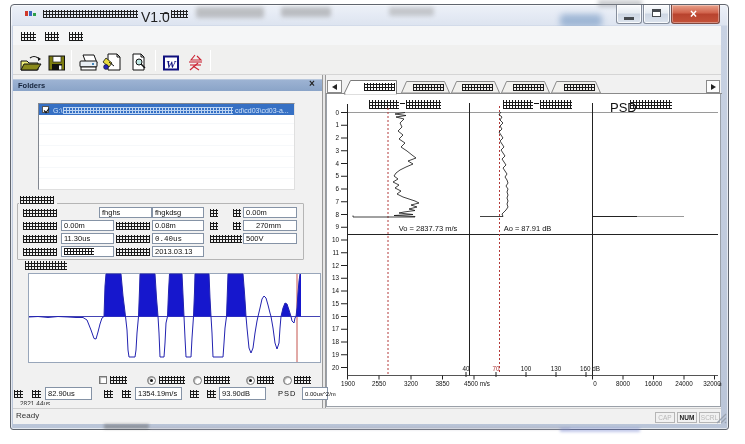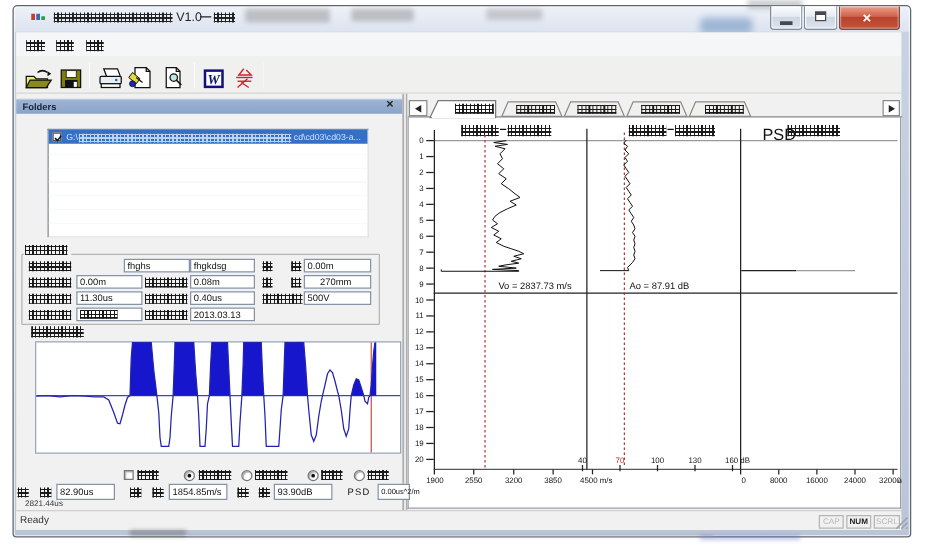--- a/index.html
+++ b/index.html
@@ -21,21 +21,21 @@
 
 <div class="ab" id="frame" style="left:10px;top:4px;width:719px;height:426px;
  border:1px solid #60656e;border-radius:4px 4px 3px 3px;
  background:linear-gradient(180deg,#edf1f8 0,#dde4f0 20px,#c8d2e3 21px,#bac5d8 100%);
  box-shadow:inset 0 0 0 1px rgba(255,255,255,.6);"></div>
 
 <div class="ab" style="left:25px;top:11px;width:3px;height:5px;background:#d03a2b;"></div>
 <div class="ab" style="left:29px;top:11px;width:3px;height:5px;background:#3a66c0;"></div>
 <div class="ab" style="left:33px;top:13px;width:3px;height:3px;background:#2da04a;"></div>
 <div class="z" style="left:43px;top:10px;width:95px;height:8px;color:#222;"></div>
-<div class="ab" style="left:141px;top:8.5px;font-size:10px;color:#222;">V1.0</div>
+<div class="ab" style="left:141px;top:8.5px;font-size:14px;color:#222;">V1.0</div>
 <div class="ab" style="left:160px;top:13px;width:9px;height:1px;background:#222;"></div>
 <div class="z" style="left:171px;top:10px;width:17px;height:8px;color:#222;"></div>
 
 <div class="ab" style="left:196px;top:7px;width:68px;height:11px;background:#9a9a9a;opacity:.55;filter:blur(2px);border-radius:2px;"></div>
 <div class="ab" style="left:281px;top:7px;width:50px;height:10px;background:#8f8f8f;opacity:.5;filter:blur(2px);border-radius:2px;"></div>
 <div class="ab" style="left:389px;top:7px;width:45px;height:9px;background:#999;opacity:.45;filter:blur(2px);border-radius:2px;"></div>
 <div class="ab" style="left:560px;top:14px;width:42px;height:13px;background:#5d87b9;opacity:.5;filter:blur(3px);border-radius:4px;"></div>
 <div class="ab" style="left:598px;top:0px;width:44px;height:7px;background:#8a8f96;opacity:.45;filter:blur(2px);"></div>
 
 <div class="ab" style="left:616px;top:5px;width:26px;height:19px;border:1px solid #858d9b;border-top:none;border-radius:0 0 3px 3px;background:linear-gradient(180deg,#fbfcfd,#e6ebf2 45%,#cdd6e3 50%,#dde4ee);box-shadow:inset 0 0 0 1px rgba(255,255,255,.8);">
@@ -135,21 +135,21 @@
 <div class="z" style="left:23px;top:247.5px;width:34px;height:8px;"></div>
 <div class="z" style="left:116px;top:247.5px;width:34px;height:8px;"></div>
 
 <div class="fld" style="left:61px;top:206.5px;width:53px;height:11px;margin-left:38px;">fhghs</div>
 <div class="fld" style="left:152px;top:206.5px;width:52px;height:11px;">fhgkdsg</div>
 <div class="fld" style="left:243px;top:206.5px;width:54px;height:11px;">0.00m</div>
 <div class="fld" style="left:61px;top:219.5px;width:53px;height:11px;">0.00m</div>
 <div class="fld" style="left:152px;top:219.5px;width:52px;height:11px;">0.08m</div>
 <div class="fld" style="left:243px;top:219.5px;width:54px;height:11px;padding-left:12px;">270mm</div>
 <div class="fld" style="left:61px;top:232.5px;width:53px;height:11px;">11.30us</div>
-<div class="fld" style="left:152px;top:232.5px;width:52px;height:11px;">0.40us</div>
+<div class="fld" style="left:152px;top:232.5px;width:52px;height:11px;font-family:Liberation Mono, monospace;">0.40us</div>
 <div class="fld" style="left:243px;top:232.5px;width:54px;height:11px;">500V</div>
 <div class="fld" style="left:61px;top:245.5px;width:53px;height:11px;"></div>
 <div class="z" style="left:64px;top:248px;width:30px;height:7px;"></div>
 <div class="fld" style="left:152px;top:245.5px;width:52px;height:11px;">2013.03.13</div>
 
 <div class="z" style="left:25px;top:261px;width:42px;height:9px;"></div>
 
 <svg class="ab" style="left:0;top:0;" width="745" height="444">
  <rect x="28.5" y="273.5" width="292" height="89" fill="#fff" stroke="#98a6ba" stroke-width="1"></rect>
  <line x1="297" y1="274" x2="297" y2="362" stroke="#c4554e" stroke-width="1"></line>
@@ -187,21 +187,21 @@
   </div>
 <div class="z" style="left:257px;top:376px;width:17px;height:8px;"></div>
 <div class="radio" style="left:283px;top:375.5px;"></div>
 <div class="z" style="left:294px;top:376px;width:17px;height:8px;"></div>
 
 <div class="z" style="left:14px;top:389.5px;width:9px;height:8px;"></div>
 <div class="z" style="left:32px;top:389.5px;width:9px;height:8px;"></div>
 <div class="fld" style="left:45px;top:387px;width:47px;height:13px;line-height:12px;">82.90us</div>
 <div class="z" style="left:104px;top:389.5px;width:9px;height:8px;"></div>
 <div class="z" style="left:122px;top:389.5px;width:9px;height:8px;"></div>
-<div class="fld" style="left:135px;top:387px;width:47px;height:13px;line-height:12px;">1854.85m/s</div>
+<div class="fld" style="left:135px;top:387px;width:47px;height:13px;line-height:12px;">1354.19m/s</div>
 <div class="z" style="left:190px;top:389.5px;width:9px;height:8px;"></div>
 <div class="z" style="left:207px;top:389.5px;width:9px;height:8px;"></div>
 <div class="fld" style="left:219px;top:387px;width:47px;height:13px;line-height:12px;">93.90dB</div>
 <div class="ab" style="left:278px;top:389px;font-size:7.5px;letter-spacing:1px;color:#111;">PSD</div>
 <div class="fld" style="left:302px;top:387px;width:19px;height:13px;line-height:12px;font-size:6px;overflow:visible;z-index:9;width:26px;">0.00us^2/m</div>
 <div class="ab" style="left:20px;top:400px;width:40px;height:5px;overflow:hidden;font-size:6.5px;color:#333;">2821.44us</div>
 
 <div class="ab" style="left:322px;top:75px;width:4px;height:333px;background:#e8e8e8;border-left:1px solid #9a9a9a;border-right:1px solid #9a9a9a;"></div>
 
 <div class="ab" style="left:326px;top:75px;width:395px;height:333px;background:#f1f1f1;"></div>

